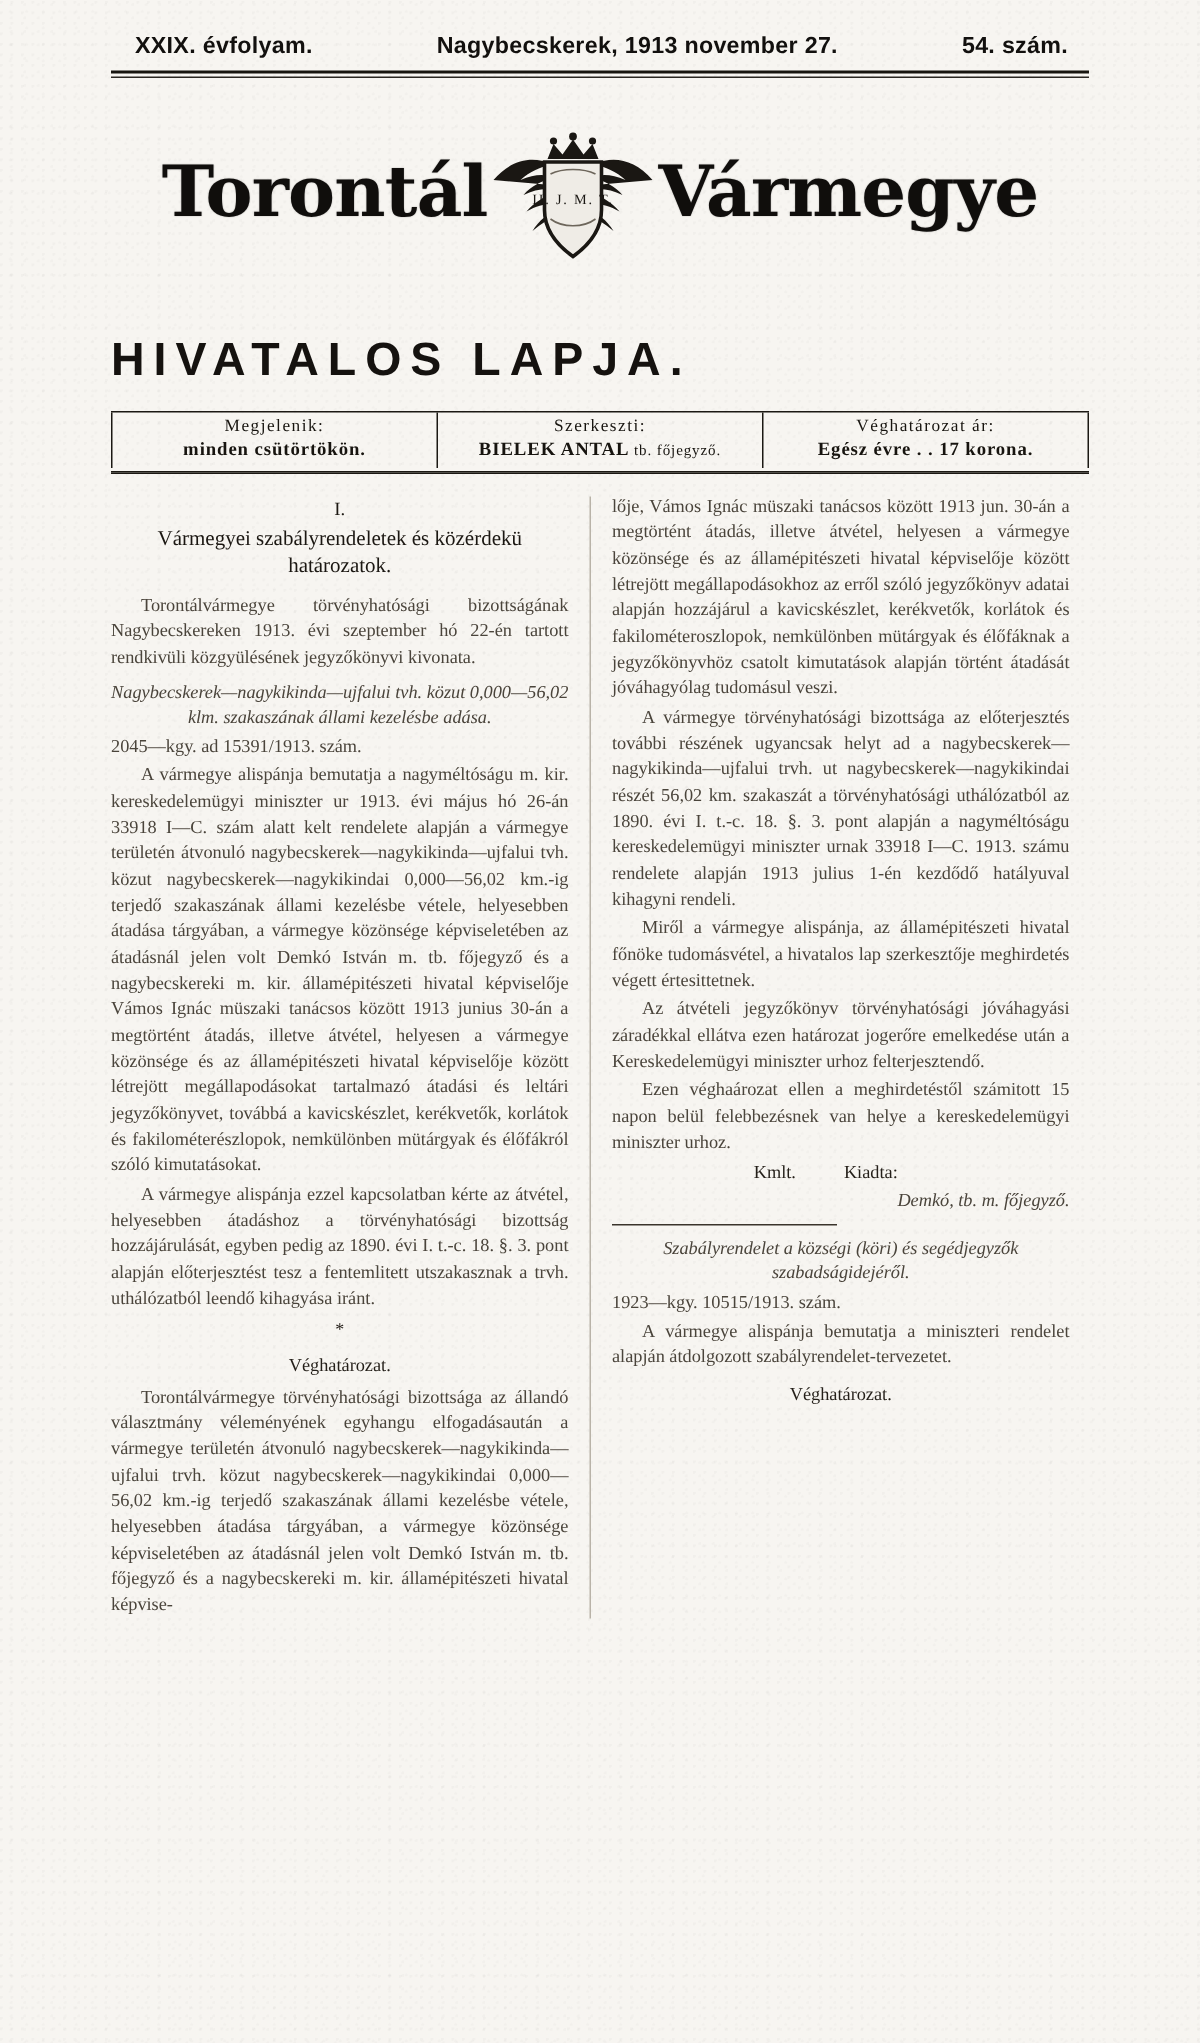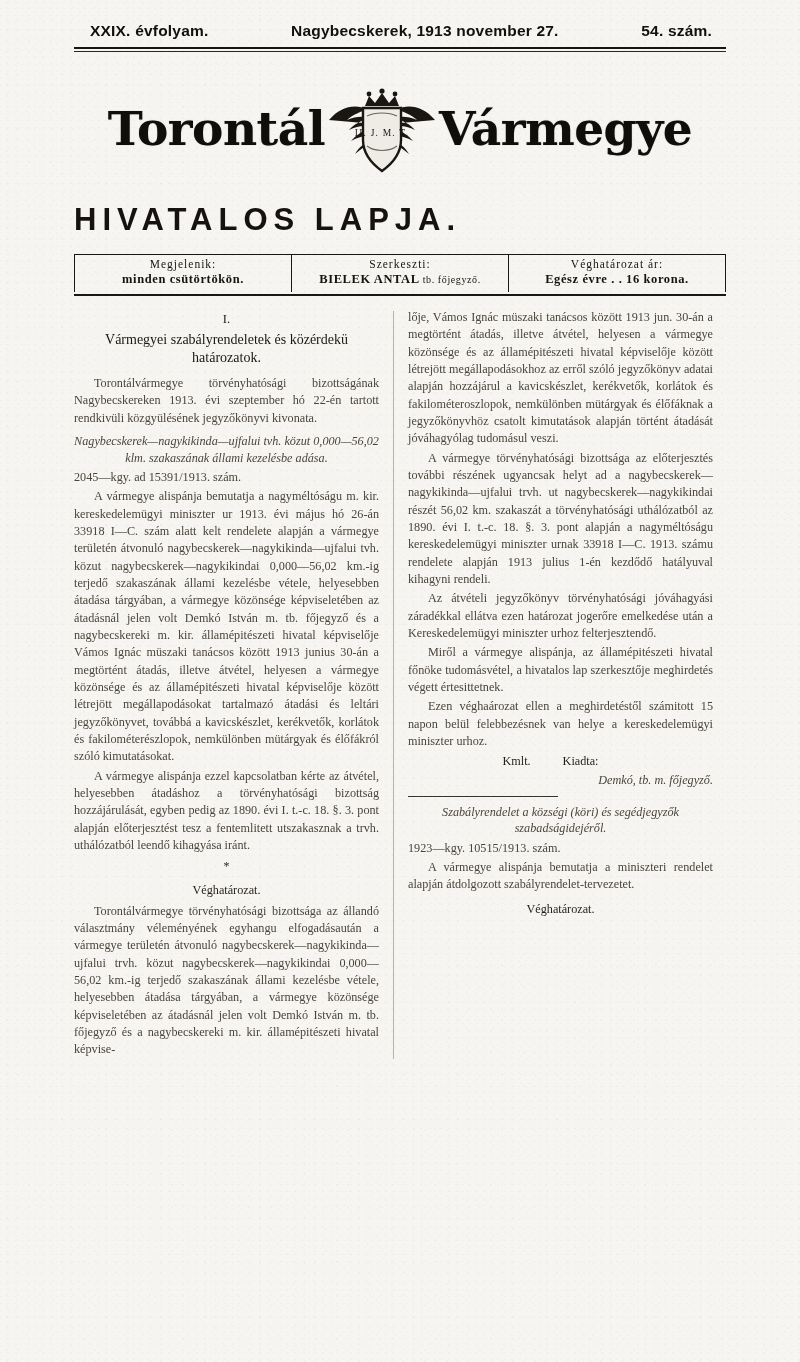--- a/index.html
+++ b/index.html
@@ -87,21 +87,21 @@
     flex: none;
   }
   .crest svg { display: block; }
 
   .subtitle {
     font-family: "Liberation Sans", sans-serif;
     font-weight: bold;
     font-size: 31px;
     letter-spacing: 6px;
     color: #15120f;
-    margin-top: 0;
+    margin-top: 20px;
   }
 
   
   .imprint {
     margin-top: 16px;
     border-top: 1.6px solid #1b1813;
     border-bottom: 1.6px solid #1b1813;
   }
   .imprint-inner {
     display: flex;
@@ -279,21 +279,21 @@
         </div>
         <div class="imp-cell">
           <div class="lbl">Szerkeszti:</div>
           <div class="val">
             <span>BIELEK ANTAL</span>
             <span class="small">tb. főjegyző.</span>
           </div>
         </div>
         <div class="imp-cell">
           <div class="lbl">Véghatározat ár:</div>
-          <div class="val">Egész évre . . 16 korona.</div>
+          <div class="val">Egész évre . . 17 korona.</div>
         </div>
       </div>
       <div class="imprint-bottom"></div>
     </div>
 
     <div class="columns">
 
       <div class="col left">
         <div class="sec-num">I.</div>
         <h2 class="heading">Vármegyei szabályrendeletek és közérdekü határozatok.</h2>
@@ -312,22 +312,22 @@
         <p class="vegh">Véghatározat.</p>
 
         <p class="faded">Torontálvármegye törvényhatósági bizottsága az állandó választmány véleményének egyhangu elfogadásaután a vármegye területén átvonuló nagybecskerek—nagykikinda—ujfalui trvh. közut nagybecskerek—nagykikindai 0,000—56,02 km.-ig terjedő szakaszának állami kezelésbe vétele, helyesebben átadása tárgyában, a vármegye közönsége képviseletében az átadásnál jelen volt Demkó István m. tb. főjegyző és a nagybecskereki m. kir. államépitészeti hivatal képvise-</p>
       </div>
 
       <div class="col-divider"></div>
 
       <div class="col right">
         <p class="noindent faded">lője, Vámos Ignác müszaki tanácsos között 1913 jun. 30-án a megtörtént átadás, illetve átvétel, helyesen a vármegye közönsége és az államépitészeti hivatal képviselője között létrejött megállapodásokhoz az erről szóló jegyzőkönyv adatai alapján hozzájárul a kavicskészlet, kerékvetők, korlátok és fakilométeroszlopok, nemkülönben mütárgyak és élőfáknak a jegyzőkönyvhöz csatolt kimutatások alapján történt átadását jóváhagyólag tudomásul veszi.</p>
         <p class="faded">A vármegye törvényhatósági bizottsága az előterjesztés további részének ugyancsak helyt ad a nagybecskerek—nagykikinda—ujfalui trvh. ut nagybecskerek—nagykikindai részét 56,02 km. szakaszát a törvényhatósági uthálózatból az 1890. évi I. t.-c. 18. §. 3. pont alapján a nagyméltóságu kereskedelemügyi miniszter urnak 33918 I—C. 1913. számu rendelete alapján 1913 julius 1-én kezdődő hatályuval kihagyni rendeli.</p>
+        <p class="faded">Miről a vármegye alispánja, az államépitészeti hivatal főnöke tudomásvétel, a hivatalos lap szerkesztője meghirdetés végett értesittetnek.</p>
         <p class="faded">Az átvételi jegyzőkönyv törvényhatósági jóváhagyási záradékkal ellátva ezen határozat jogerőre emelkedése után a Kereskedelemügyi miniszter urhoz felterjesztendő.</p>
-        <p class="faded">Miről a vármegye alispánja, az államépitészeti hivatal főnöke tudomásvétel, a hivatalos lap szerkesztője meghirdetés végett értesittetnek.</p>
         <p class="faded">Ezen véghaározat ellen a meghirdetéstől számitott 15 napon belül felebbezésnek van helye a kereskedelemügyi miniszter urhoz.</p>
 
         <div class="kmf-row">
           <span class="kmf-left">Kmlt.</span>
           <span class="kmf-right">Kiadta:</span>
         </div>
         <p class="sig faded">Demkó, tb. m. főjegyző.</p>
 
         <hr class="hr-short">
 

